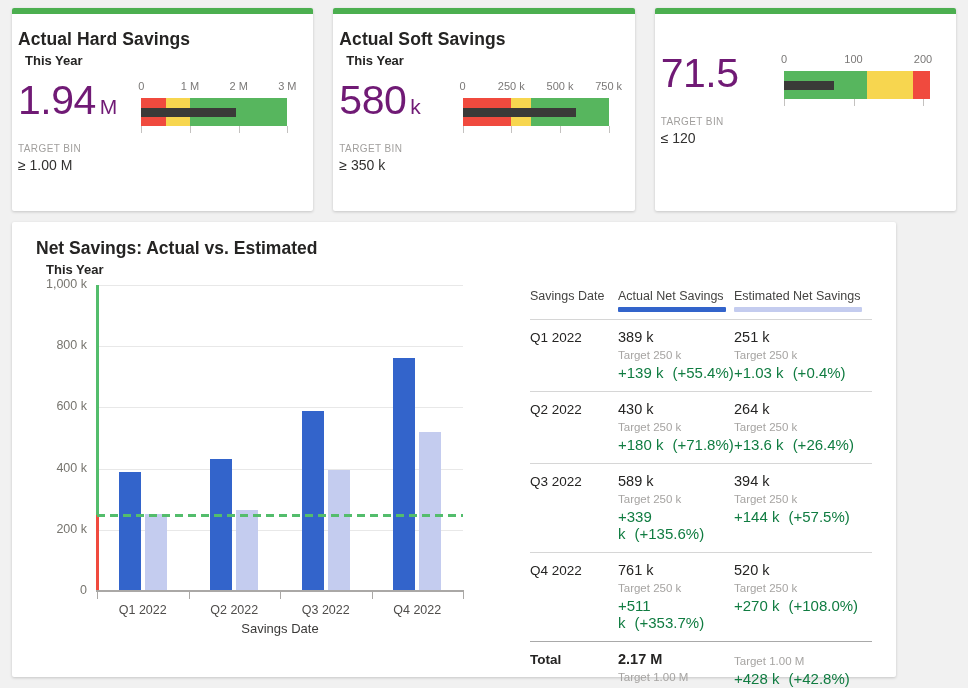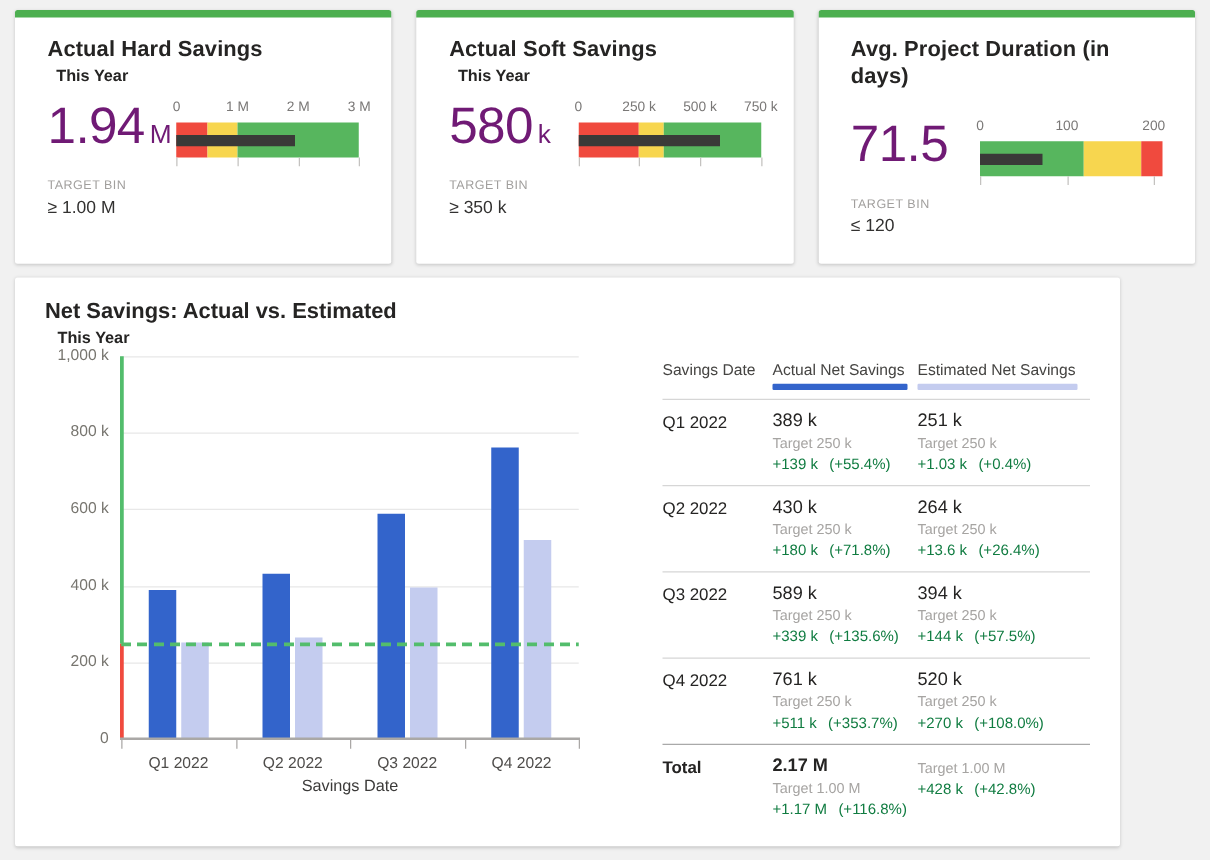--- a/index.html
+++ b/index.html
@@ -3,21 +3,21 @@
 <meta charset="utf-8">
 <style>
   html,body{margin:0;padding:0;width:968px;height:688px;overflow:hidden;
     background:#F1F1F1;font-family:"Liberation Sans", sans-serif;}
   *{box-sizing:border-box;}
 
   
   .cards{position:absolute;left:12px;top:8px;width:944px;height:203px;display:flex;gap:20px;}
   .card{flex:1;background:#fff;border-radius:2px;box-shadow:0 1px 3px rgba(0,0,0,.18);}
   .strip{height:6px;background:#4CAF50;border-radius:2px 2px 0 0;}
-  .card-pad{padding:15px 26px 0 26px;}
+  .card-pad{padding:15px 26px 0 6px;}
   .c-title{font-size:17.5px;font-weight:700;color:#252423;letter-spacing:.1px;}
   .c-sub{font-size:13px;font-weight:700;color:#252423;margin:3px 0 0 7px;}
   .kpi{display:flex;justify-content:space-between;align-items:flex-start;margin-top:12px;}
   .kpi.no-sub{margin-top:24px;}
   .val{font-size:41px;font-weight:400;color:#701a75;line-height:1.02;letter-spacing:-.5px;}
   .unit{font-size:21px;margin-left:4px;}
   .bullet{width:146px;position:relative;margin-top:0;flex:none;}
   .b-axis{position:relative;height:16px;font-size:11px;color:#7A7877;}
   .alab{position:absolute;transform:translateX(-50%);top:0;white-space:nowrap;}
   .b-bar{position:relative;height:28px;margin-top:2px;}
@@ -55,21 +55,21 @@
   .t-head{display:grid;grid-template-columns:88px 116px 1fr;font-size:12.5px;color:#454442;padding-top:6px;border-bottom:1px solid #D6D6D6;}
   .h-bar{height:5px;margin:4px 0 7px;border-radius:1px;}
   .t-row{display:grid;grid-template-columns:88px 116px 1fr;padding:9px 0 10px;border-bottom:1px solid #D6D6D6;}
   .t-row.dark-sep{border-color:#A9A9A9;}
   .t-row.total{border-bottom:none;}
   .r-label{font-size:13.5px;color:#252423;padding-top:1px;}
   .t-row.total .r-label{font-weight:700;}
   .cell .v{font-size:14.5px;color:#252423;}
   .t-row.total .cell .v{font-weight:700;}
   .cell .t{font-size:11.5px;color:#A6A4A2;margin-top:4px;}
-  .cell .c{font-size:12px;color:#107C41;margin-top:3px;}
+  .cell .c{font-size:15px;color:#107C41;margin-top:3px;}
   .cell .pct{margin-left:9px;}
 </style>
 </head>
 <body>
 
 <div class="cards">
     <div class="card">
       <div class="strip"></div>
      <div class="card-pad">
        <div class="c-title">Actual Hard Savings</div>
@@ -125,21 +125,20 @@
             </div>
          </div>
        </div>
        <div class="tb-label">TARGET BIN</div>
        <div class="tb-value">≥ 350 k</div>
      </div>
     </div>
     <div class="card">
       <div class="strip"></div>
      <div class="card-pad">
-       <div class="c-title">Avg. Project Duration (in days)</div>
 
        <div class="kpi no-sub">
          <div class="val">71.5</div>
          <div class="bullet">
            <div class="b-axis">
               <span class="alab" style="left:0%">0</span>
               <span class="alab" style="left:47.61904761904761%">100</span>
               <span class="alab" style="left:95.23809523809523%">200</span>
             </div>
            <div class="b-bar">

